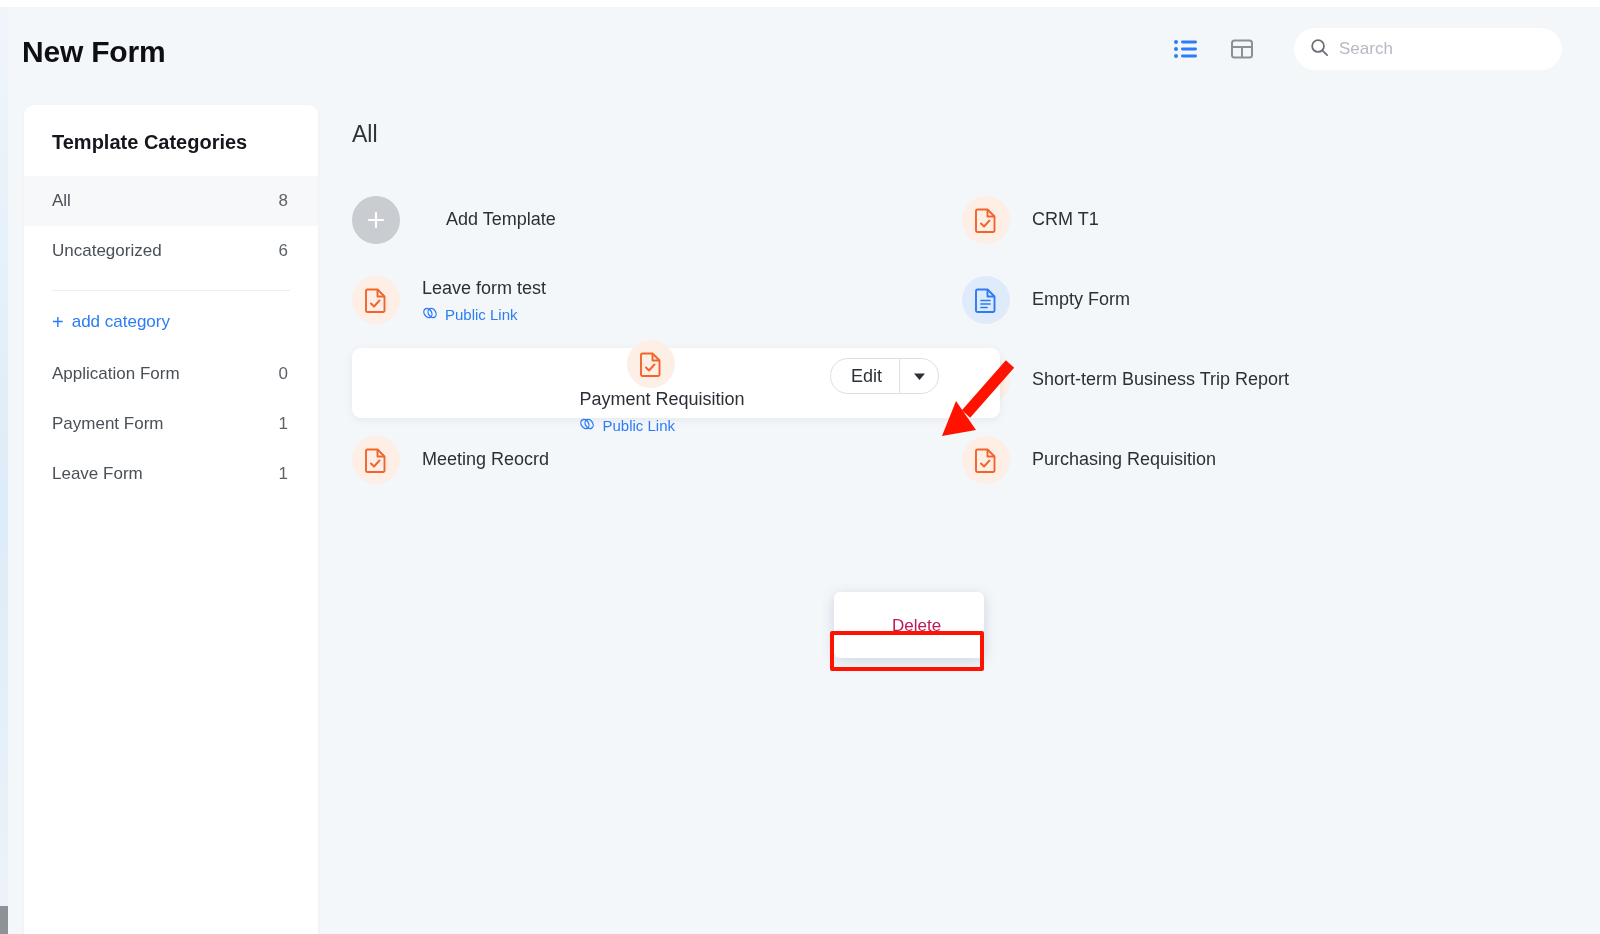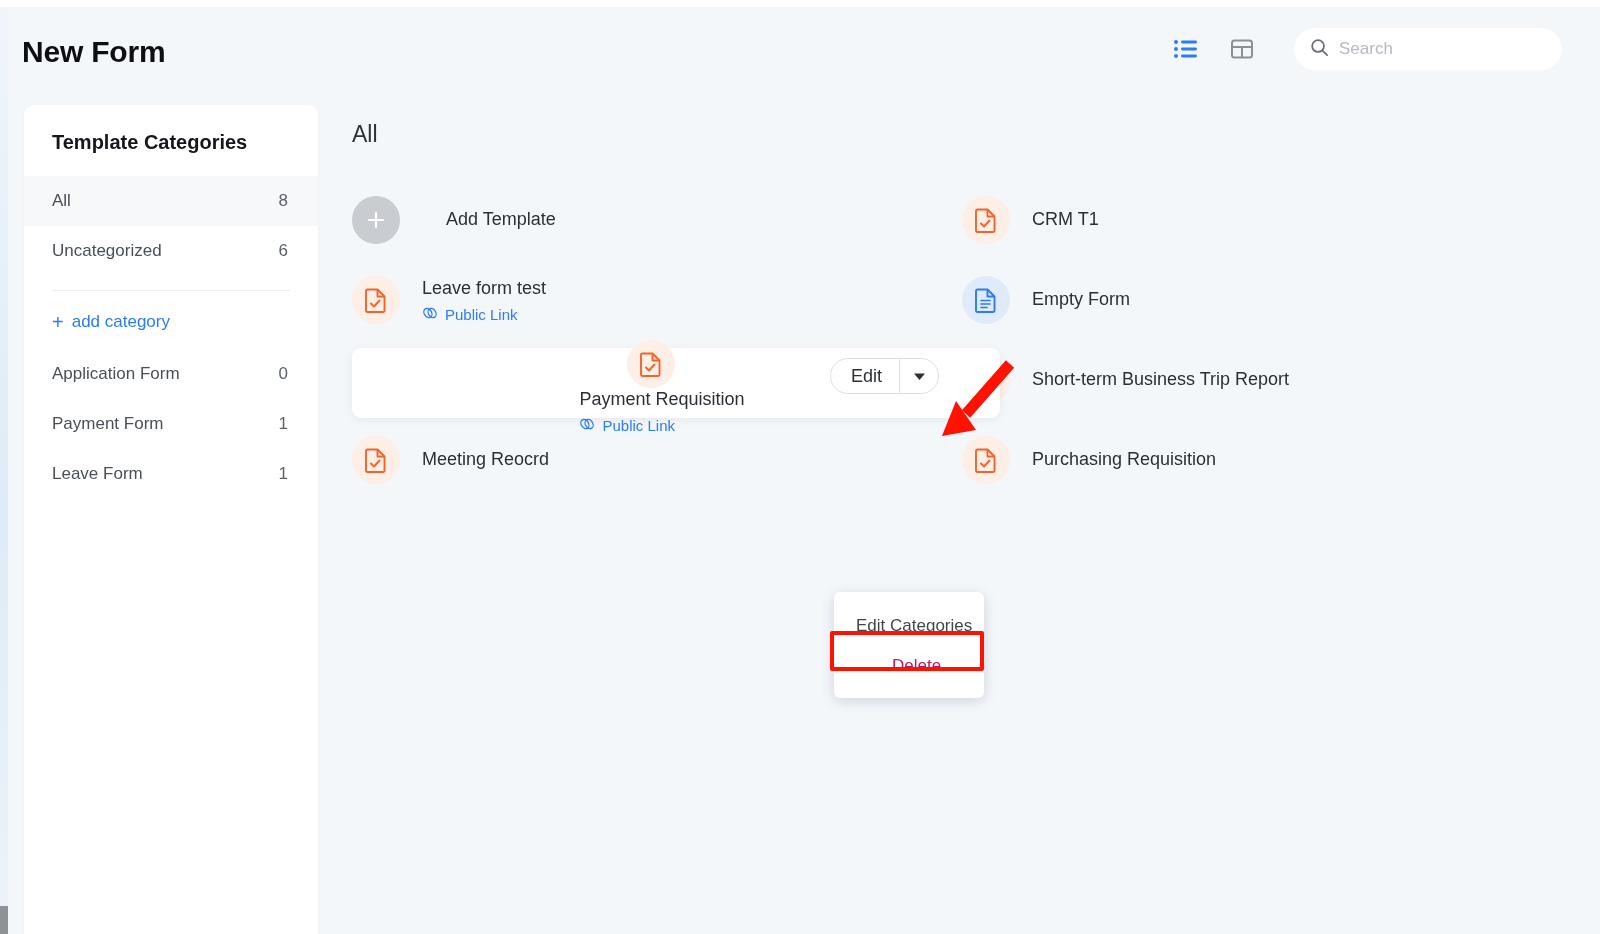--- a/index.html
+++ b/index.html
@@ -443,21 +443,20 @@
           </svg>
         </div>
         <div class="tmpl-text">
           <div class="tmpl-name">Purchasing Requisition</div>
         </div>
       </div>
 
       <div></div>
 
       <div class="menu">
-        <div class="menu-item highlighted">Edit Categories</div>
         <div class="menu-item danger">Delete</div>
       </div>
 
       <div class="hl-box"></div>
 
       <svg class="arrow-svg" width="80" height="90" viewBox="0 0 80 90">
         <line x1="74" y1="6" x2="30" y2="56" stroke="#ff1200" stroke-width="11" stroke-linecap="butt"></line>
         <path d="M6 78 L40 72 L20 43 Z" fill="#ff1200"></path>
       </svg>
 

